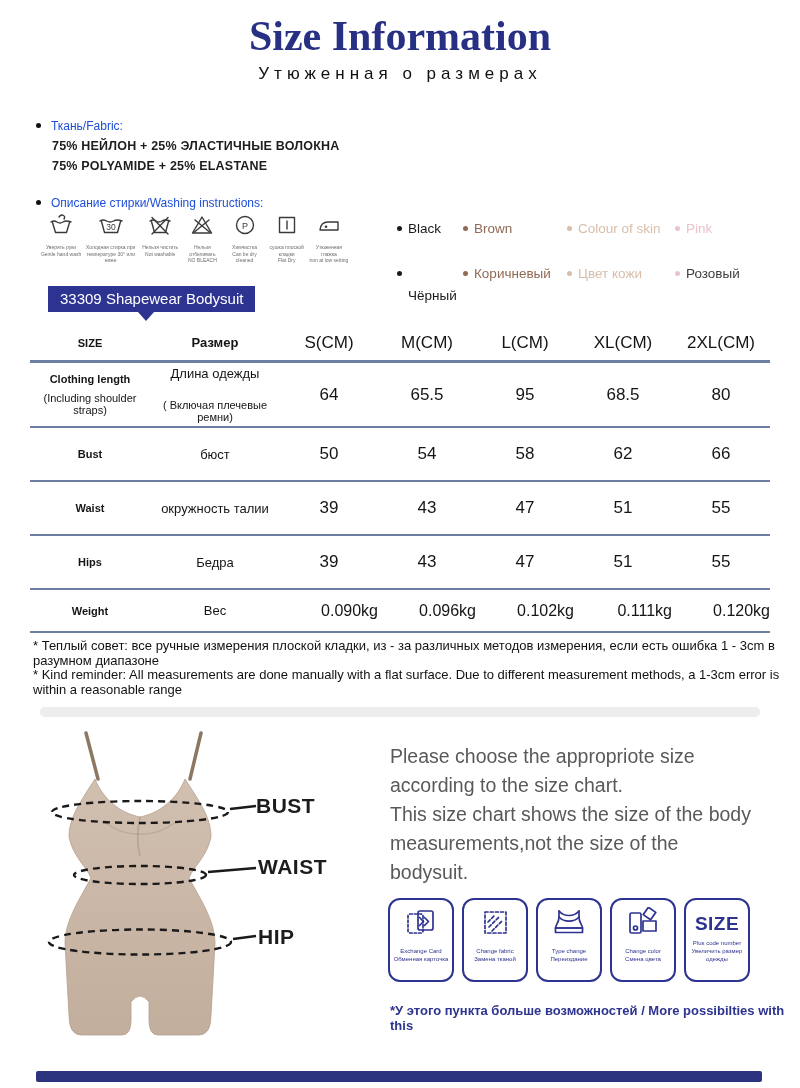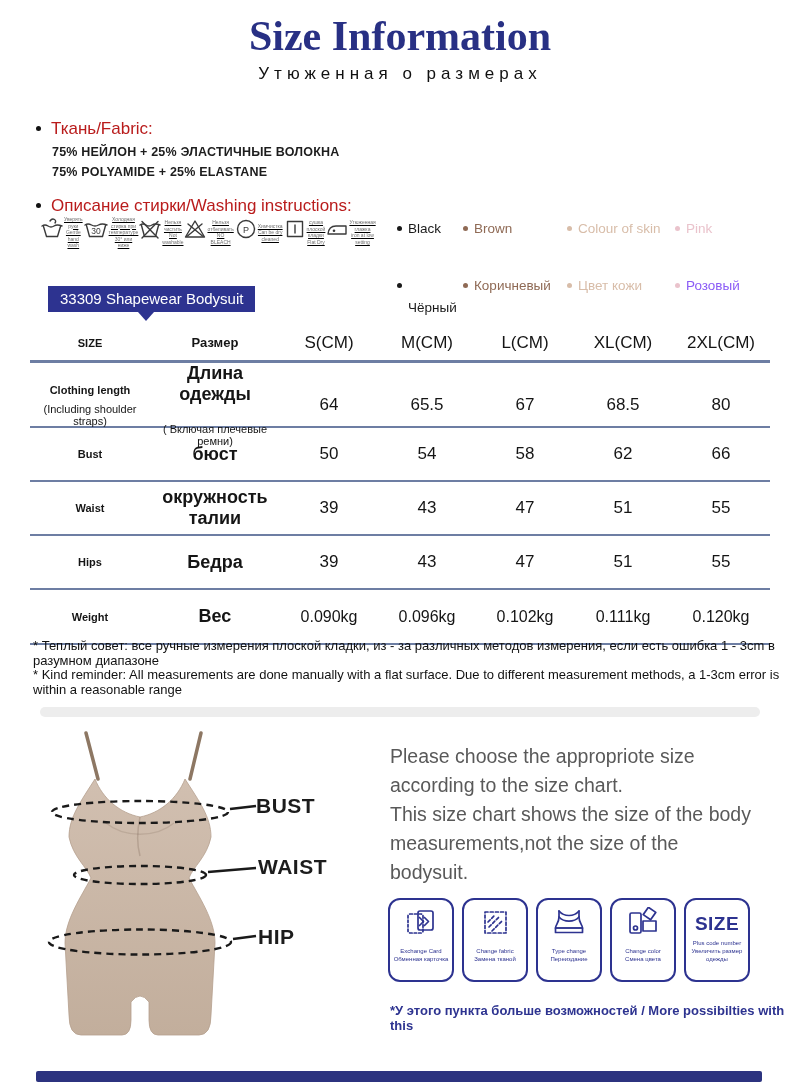--- a/index.html
+++ b/index.html
@@ -8,56 +8,56 @@
 
   .title { position:absolute; top:12px; left:0; width:100%; text-align:center;
            font-family:"Liberation Serif", serif; font-weight:bold; font-size:42px; color:#283084; }
   .subtitle { position:absolute; top:64px; left:0; width:100%; text-align:center;
               font-size:17px; color:#101010; letter-spacing:5px; }
 
   .bullet-dot { display:inline-block; width:5px; height:5px; border-radius:50%; background:#111;
                 vertical-align:middle; margin-right:10px; margin-bottom:3px; }
 
   .fabric { position:absolute; left:36px; top:119px; }
-  .sec-heading { font-size:17px; color:#b91c1c; }
+  .sec-heading { font-size:12px; color:#1d4ed8; }
   .fabric-line { font-size:12.5px; font-weight:bold; color:#1d1d1d; margin-left:16px; margin-top:6px; letter-spacing:0.2px; }
 
   .washing-heading { position:absolute; left:36px; top:196px; }
 
   .wash-row { position:absolute; left:40px; top:213px; width:310px; display:flex; }
-  .wash-item { flex:1; display:flex; flex-direction:row; align-items:center;text-decoration:underline; }
+  .wash-item { flex:1; display:flex; flex-direction:column; align-items:center; }
   .wash-item.wide { flex:1.35; }
   .wash-item svg { stroke:#3a3a3a; fill:none; stroke-width:1.4; stroke-linejoin:round; stroke-linecap:round; }
   .wash-label { font-size:5px; line-height:6.5px; color:#6e6e6e; text-align:center; margin-top:3px; }
 
   .colors { position:absolute; left:397px; top:221px; display:grid;
-            grid-template-columns:66px 104px 108px 72px; row-gap:20px; }
+            grid-template-columns:66px 104px 108px 72px; row-gap:8px; }
   .color-cell { font-size:13.5px; display:flex; align-items:center; }
   .cdot { width:5px; height:5px; border-radius:50%; margin-right:6px; flex:none; }
 
   .badge { position:absolute; left:48px; top:286px; background:#2d3390; color:#fff;
            font-size:15px; line-height:26px; height:26px; padding:0 12px; }
   .badge-tip { position:absolute; left:138px; top:312px; width:0; height:0;
                border-left:8px solid transparent; border-right:8px solid transparent; border-top:9px solid #2d3390; }
 
   .table { position:absolute; left:30px; top:325px; width:740px; color:#151515; }
   .trow { display:grid; grid-template-columns:120px 130px 98px 98px 98px 98px 98px;
           border-bottom:2.5px solid #6d7ea3; align-items:center; }
   .thead { height:38px; border-bottom-width:3px; }
   .c { text-align:center; }
   .h-size { font-size:11px; font-weight:bold; }
   .h-razmer { font-size:13px; font-weight:bold; }
   .hcol { font-size:17px; }
-  .r1 { height:65px; } .r { height:54px; } .r-last { height:55px; }
+  .r1 { height:65px; } .r { height:54px; } .r-last { height:43px; }
   .lab-en { font-size:11px; font-weight:bold; }
   .lab-en2 { font-size:11px; font-weight:normal; margin-top:7px; }
-  .lab-ru { font-size:18px; font-weight:bold; }
+  .lab-ru { font-size:13px; font-weight:normal; }
   .lab-ru2 { font-size:11px; font-weight:normal; margin-top:18px; }
   .val { font-size:17px; }
-  .val-kg { font-size:16px; }
+  .val-kg { font-size:16px;text-align:right; }
 
   .footnotes { position:absolute; left:33px; top:639px; font-size:13px; line-height:14.5px; color:#111; }
 
   .divider-strip { position:absolute; left:40px; top:707px; width:720px; height:10px;
                    background:#ededed; border-radius:5px; }
 
   .figure { position:absolute; left:40px; top:715px; width:320px; height:335px; }
   .measure-label { position:absolute; font-size:21px; font-weight:bold; color:#1c1c1c; letter-spacing:0.5px; }
   .lbl-bust { left:256px; top:794px; }
   .lbl-waist { left:258px; top:855px; }
@@ -211,21 +211,21 @@
     <div class="color-cell">
         <span class="cdot" style="background-color: rgb(143, 106, 85);"></span>
         <span style="color: rgb(143, 106, 85);">Коричневый</span>
       </div>
     <div class="color-cell">
         <span class="cdot" style="background-color: rgb(216, 189, 169);"></span>
         <span style="color: rgb(216, 189, 169);">Цвет кожи</span>
       </div>
     <div class="color-cell">
         <span class="cdot" style="background-color: rgb(234, 195, 204);"></span>
-        <span style="color: #8b5cf6;">Розовый</span>
+        <span style="color: #404040;">Розовый</span>
       </div>
   </div>
 
   <div class="badge">33309 Shapewear Bodysuit</div>
   <div class="badge-tip"></div>
 
   <div class="table">
     <div class="trow thead">
       <div class="c h-size">SIZE</div>
       <div class="c h-razmer">Размер</div>
@@ -239,21 +239,21 @@
       <div class="c">
           <div class="lab-en">Clothing length</div>
           <div class="lab-en2">(Including shoulder straps)</div>
         </div>
       <div class="c">
           <div class="lab-ru">Длина одежды</div>
           <div class="lab-ru2">( Включая плечевые ремни)</div>
         </div>
       <div class="c val">64</div>
       <div class="c val">65.5</div>
-      <div class="c val">67</div>
+      <div class="c val">95</div>
       <div class="c val">68.5</div>
       <div class="c val">80</div>
     </div>
     <div class="trow r">
       <div class="c lab-en">Bust</div>
       <div class="c lab-ru">бюст</div>
       <div class="c val">50</div>
       <div class="c val">54</div>
       <div class="c val">58</div>
       <div class="c val">62</div>

